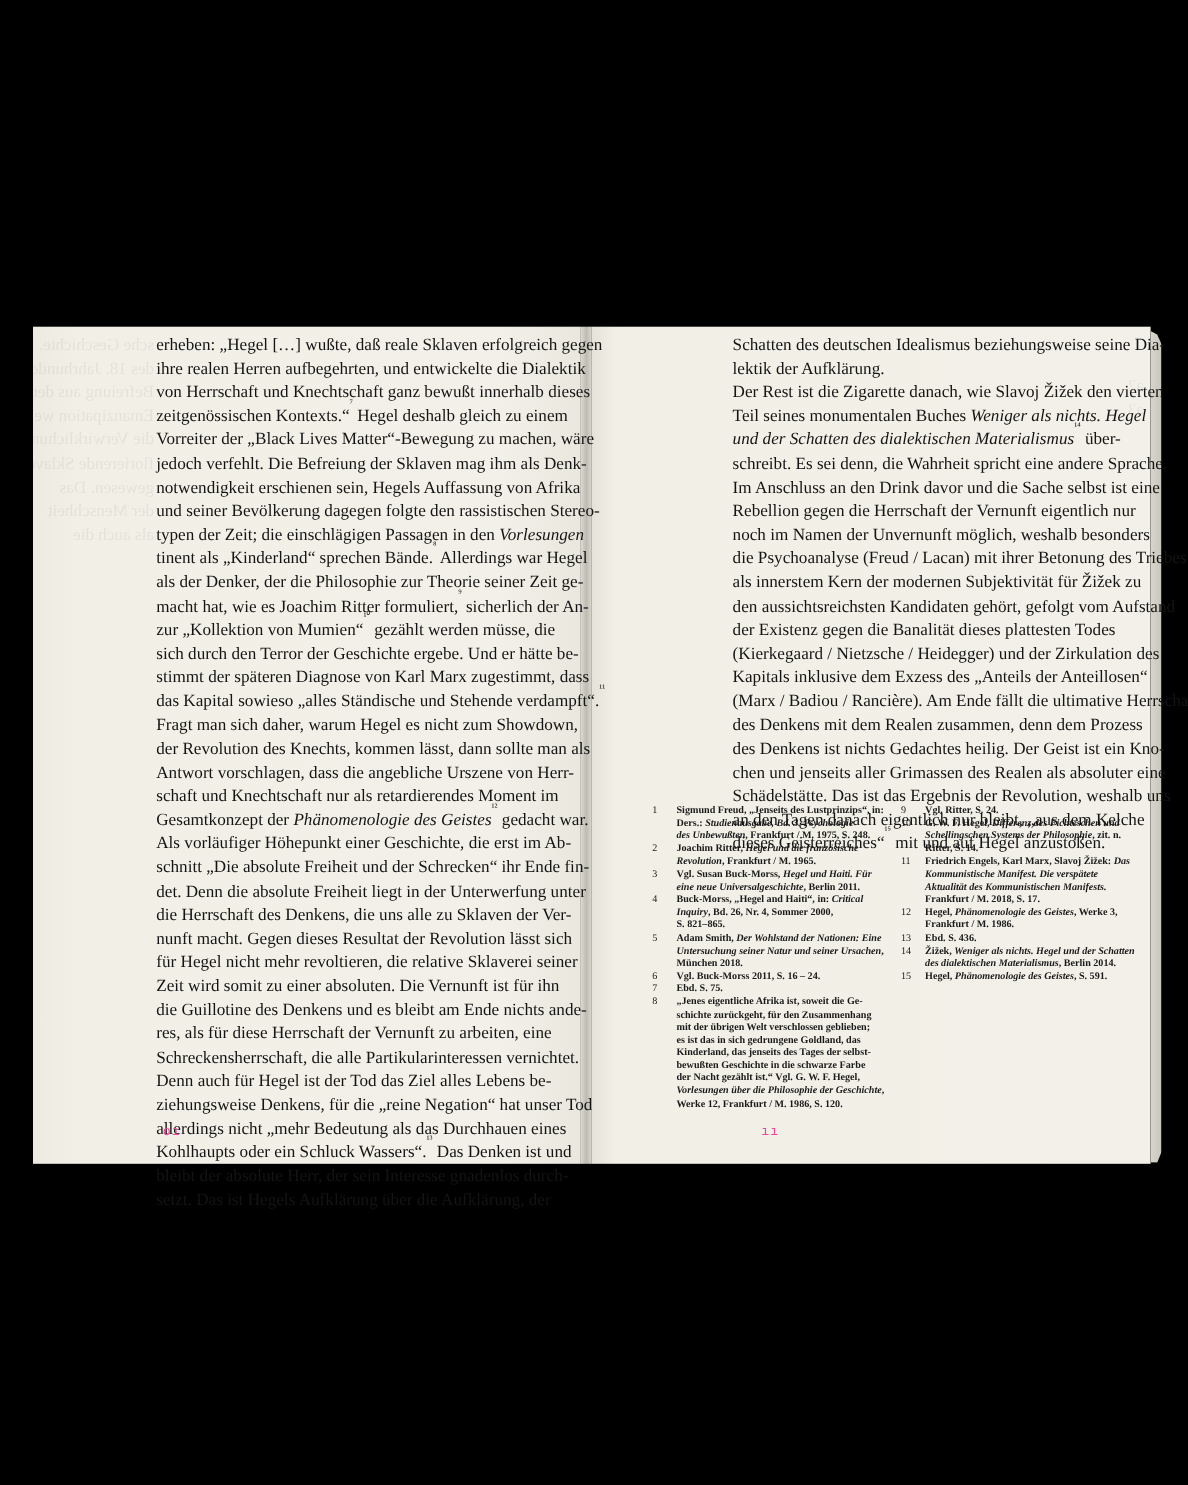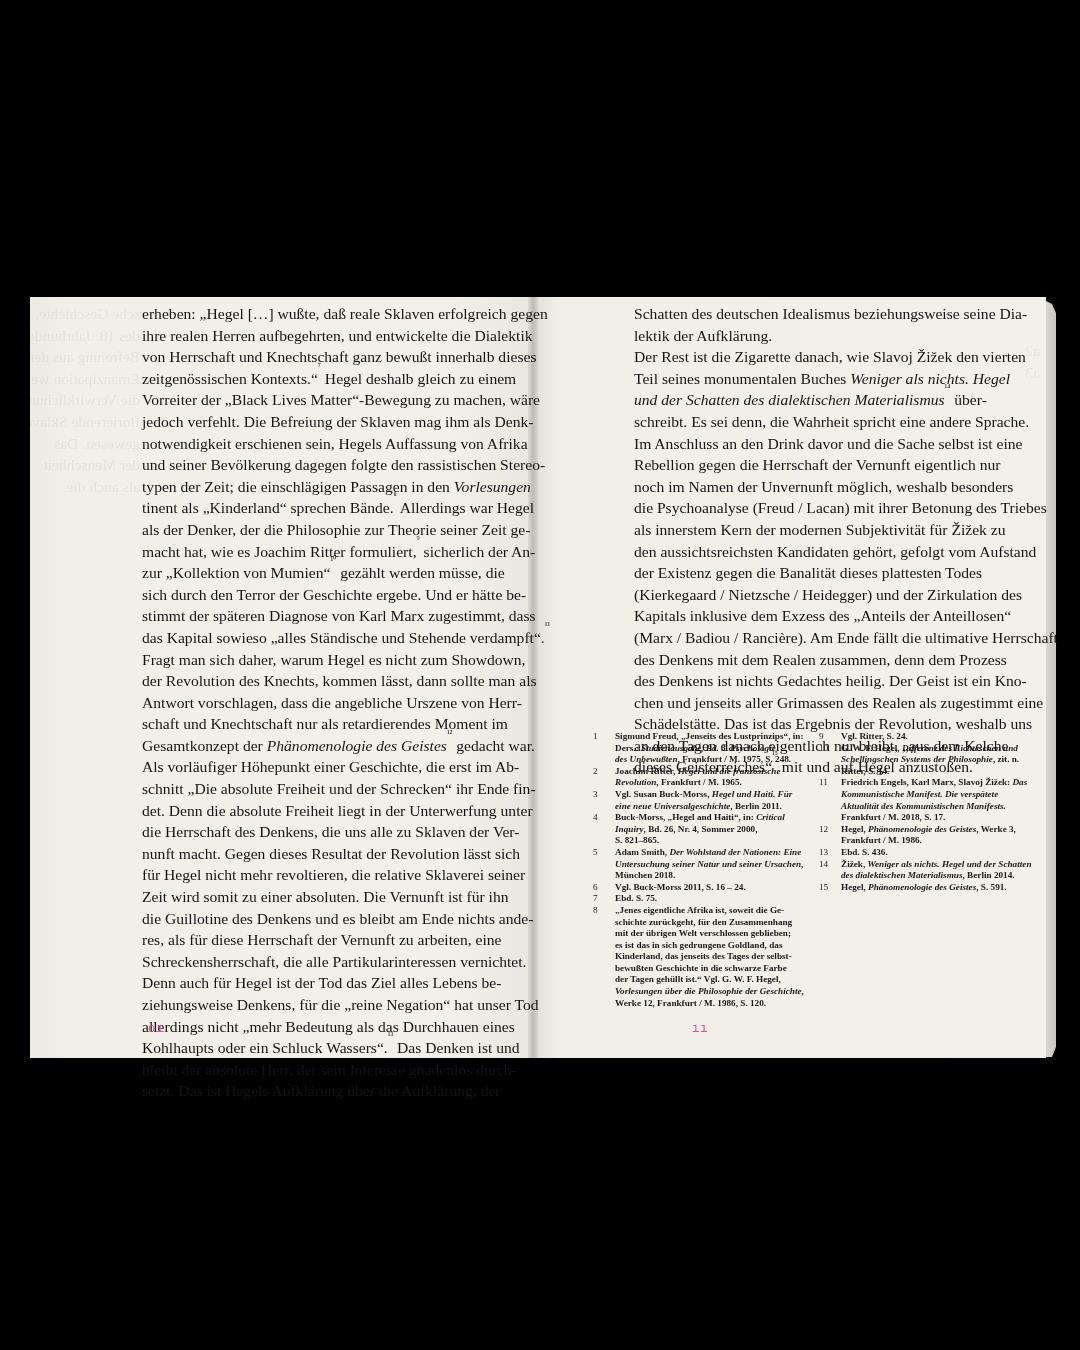--- a/index.html
+++ b/index.html
@@ -10,21 +10,21 @@
   .right-page { left:538px; top:297px; width:508px; height:761px;
     background: linear-gradient(to right, #e4e2d9 0%, #f1efe6 4%, #f2f0e8 100%); }
   .page-edge { position:absolute; left:1046px; top:301px; width:10px; height:756px;
     background: linear-gradient(to right, #d8d6cc, #c9c7bd); 
     clip-path: polygon(0 0, 60% 3px, 100% 12px, 100% calc(100% - 10px), 60% 100%, 0 100%); }
   .gutter { position:absolute; left:528px; top:297px; width:10px; height:761px;
     background: linear-gradient(to right, #dcdad1, #bdbbb2 50%, #d9d7ce); }
   .body-text { position:absolute; font-family:"Liberation Serif", serif; font-size:15.6px; line-height:21.6px; color:#141414; }
   .body-text .ln { display:block; white-space:nowrap; }
   .left-text { left:142px; top:303px; width:364px; }
-  .right-text { left:634px; top:303px; width:376px; }
+  .right-text { left:666px; top:303px; width:376px; }
   .ghost { position:absolute; font-family:"Liberation Serif", serif; font-size:15.6px; line-height:21.6px;
     color:#141414; opacity:0.06; transform:scaleX(-1); white-space:nowrap; }
   .ghost-left { left:30px; top:303px; width:110px; overflow:hidden; }
   .ghost-right { left:800px; top:340px; width:240px; overflow:hidden; }
   i { font-style:italic; }
   sup { font-size:9px; vertical-align:top; position:relative; top:-2px; line-height:0; }
   .footnotes { position:absolute; top:731px; font-family:"Liberation Serif", serif; font-size:9.2px; line-height:11.6px; color:#1a1a1a; }
   .fn-col-1 { left:593px; width:225px; }
   .fn-col-2 { left:819px; width:225px; }
   .fn { display:flex; }
@@ -113,21 +113,21 @@
   <span class="ln">noch im Namen der Unvernunft möglich, weshalb besonders</span>
   <span class="ln">die Psychoanalyse (Freud / Lacan) mit ihrer Betonung des Triebes</span>
   <span class="ln">als innerstem Kern der modernen Subjektivität für Žižek zu</span>
   <span class="ln">den aussichtsreichsten Kandidaten gehört, gefolgt vom Aufstand</span>
   <span class="ln">der Existenz gegen die Banalität dieses plattesten Todes</span>
   <span class="ln">(Kierkegaard / Nietzsche / Heidegger) und der Zirkulation des</span>
   <span class="ln">Kapitals inklusive dem Exzess des „Anteils der Anteillosen“</span>
   <span class="ln">(Marx / Badiou / Rancière). Am Ende fällt die ultimative Herrschaft</span>
   <span class="ln">des Denkens mit dem Realen zusammen, denn dem Prozess</span>
   <span class="ln">des Denkens ist nichts Gedachtes heilig. Der Geist ist ein Kno-</span>
-  <span class="ln">chen und jenseits aller Grimassen des Realen als zugestimmt eine</span>
+  <span class="ln">chen und jenseits aller Grimassen des Realen als absoluter eine</span>
   <span class="ln">Schädelstätte. Das ist das Ergebnis der Revolution, weshalb uns</span>
   <span class="ln">an den Tagen danach eigentlich nur bleibt, „aus dem Kelche</span>
   <span class="ln">dieses Geisterreiches“<sup>¹⁵</sup> mit und auf Hegel anzustoßen.</span>
 </div>
 
 <div class="footnotes fn-col-1">
   <div class="fn">
     <span class="fn-num">1</span>
     <span class="fn-text">
       <span class="ln">Sigmund Freud, „Jenseits des Lustprinzips“, in:</span>
@@ -179,21 +179,21 @@
   </div>
   <div class="fn">
     <span class="fn-num">8</span>
     <span class="fn-text">
       <span class="ln">„Jenes eigentliche Afrika ist, soweit die Ge-</span>
       <span class="ln">schichte zurückgeht, für den Zusammenhang</span>
       <span class="ln">mit der übrigen Welt verschlossen geblieben;</span>
       <span class="ln">es ist das in sich gedrungene Goldland, das</span>
       <span class="ln">Kinderland, das jenseits des Tages der selbst-</span>
       <span class="ln">bewußten Geschichte in die schwarze Farbe</span>
-      <span class="ln">der Tagen gehüllt ist.“ Vgl. G. W. F. Hegel,</span>
+      <span class="ln">der Nacht gezählt ist.“ Vgl. G. W. F. Hegel,</span>
       <span class="ln"><i>Vorlesungen über die Philosophie der Geschichte</i>,</span>
       <span class="ln">Werke 12, Frankfurt / M. 1986, S. 120.</span>
     </span>
   </div>
 </div>
 
 <div class="footnotes fn-col-2">
   <div class="fn">
     <span class="fn-num">9</span>
     <span class="fn-text">

